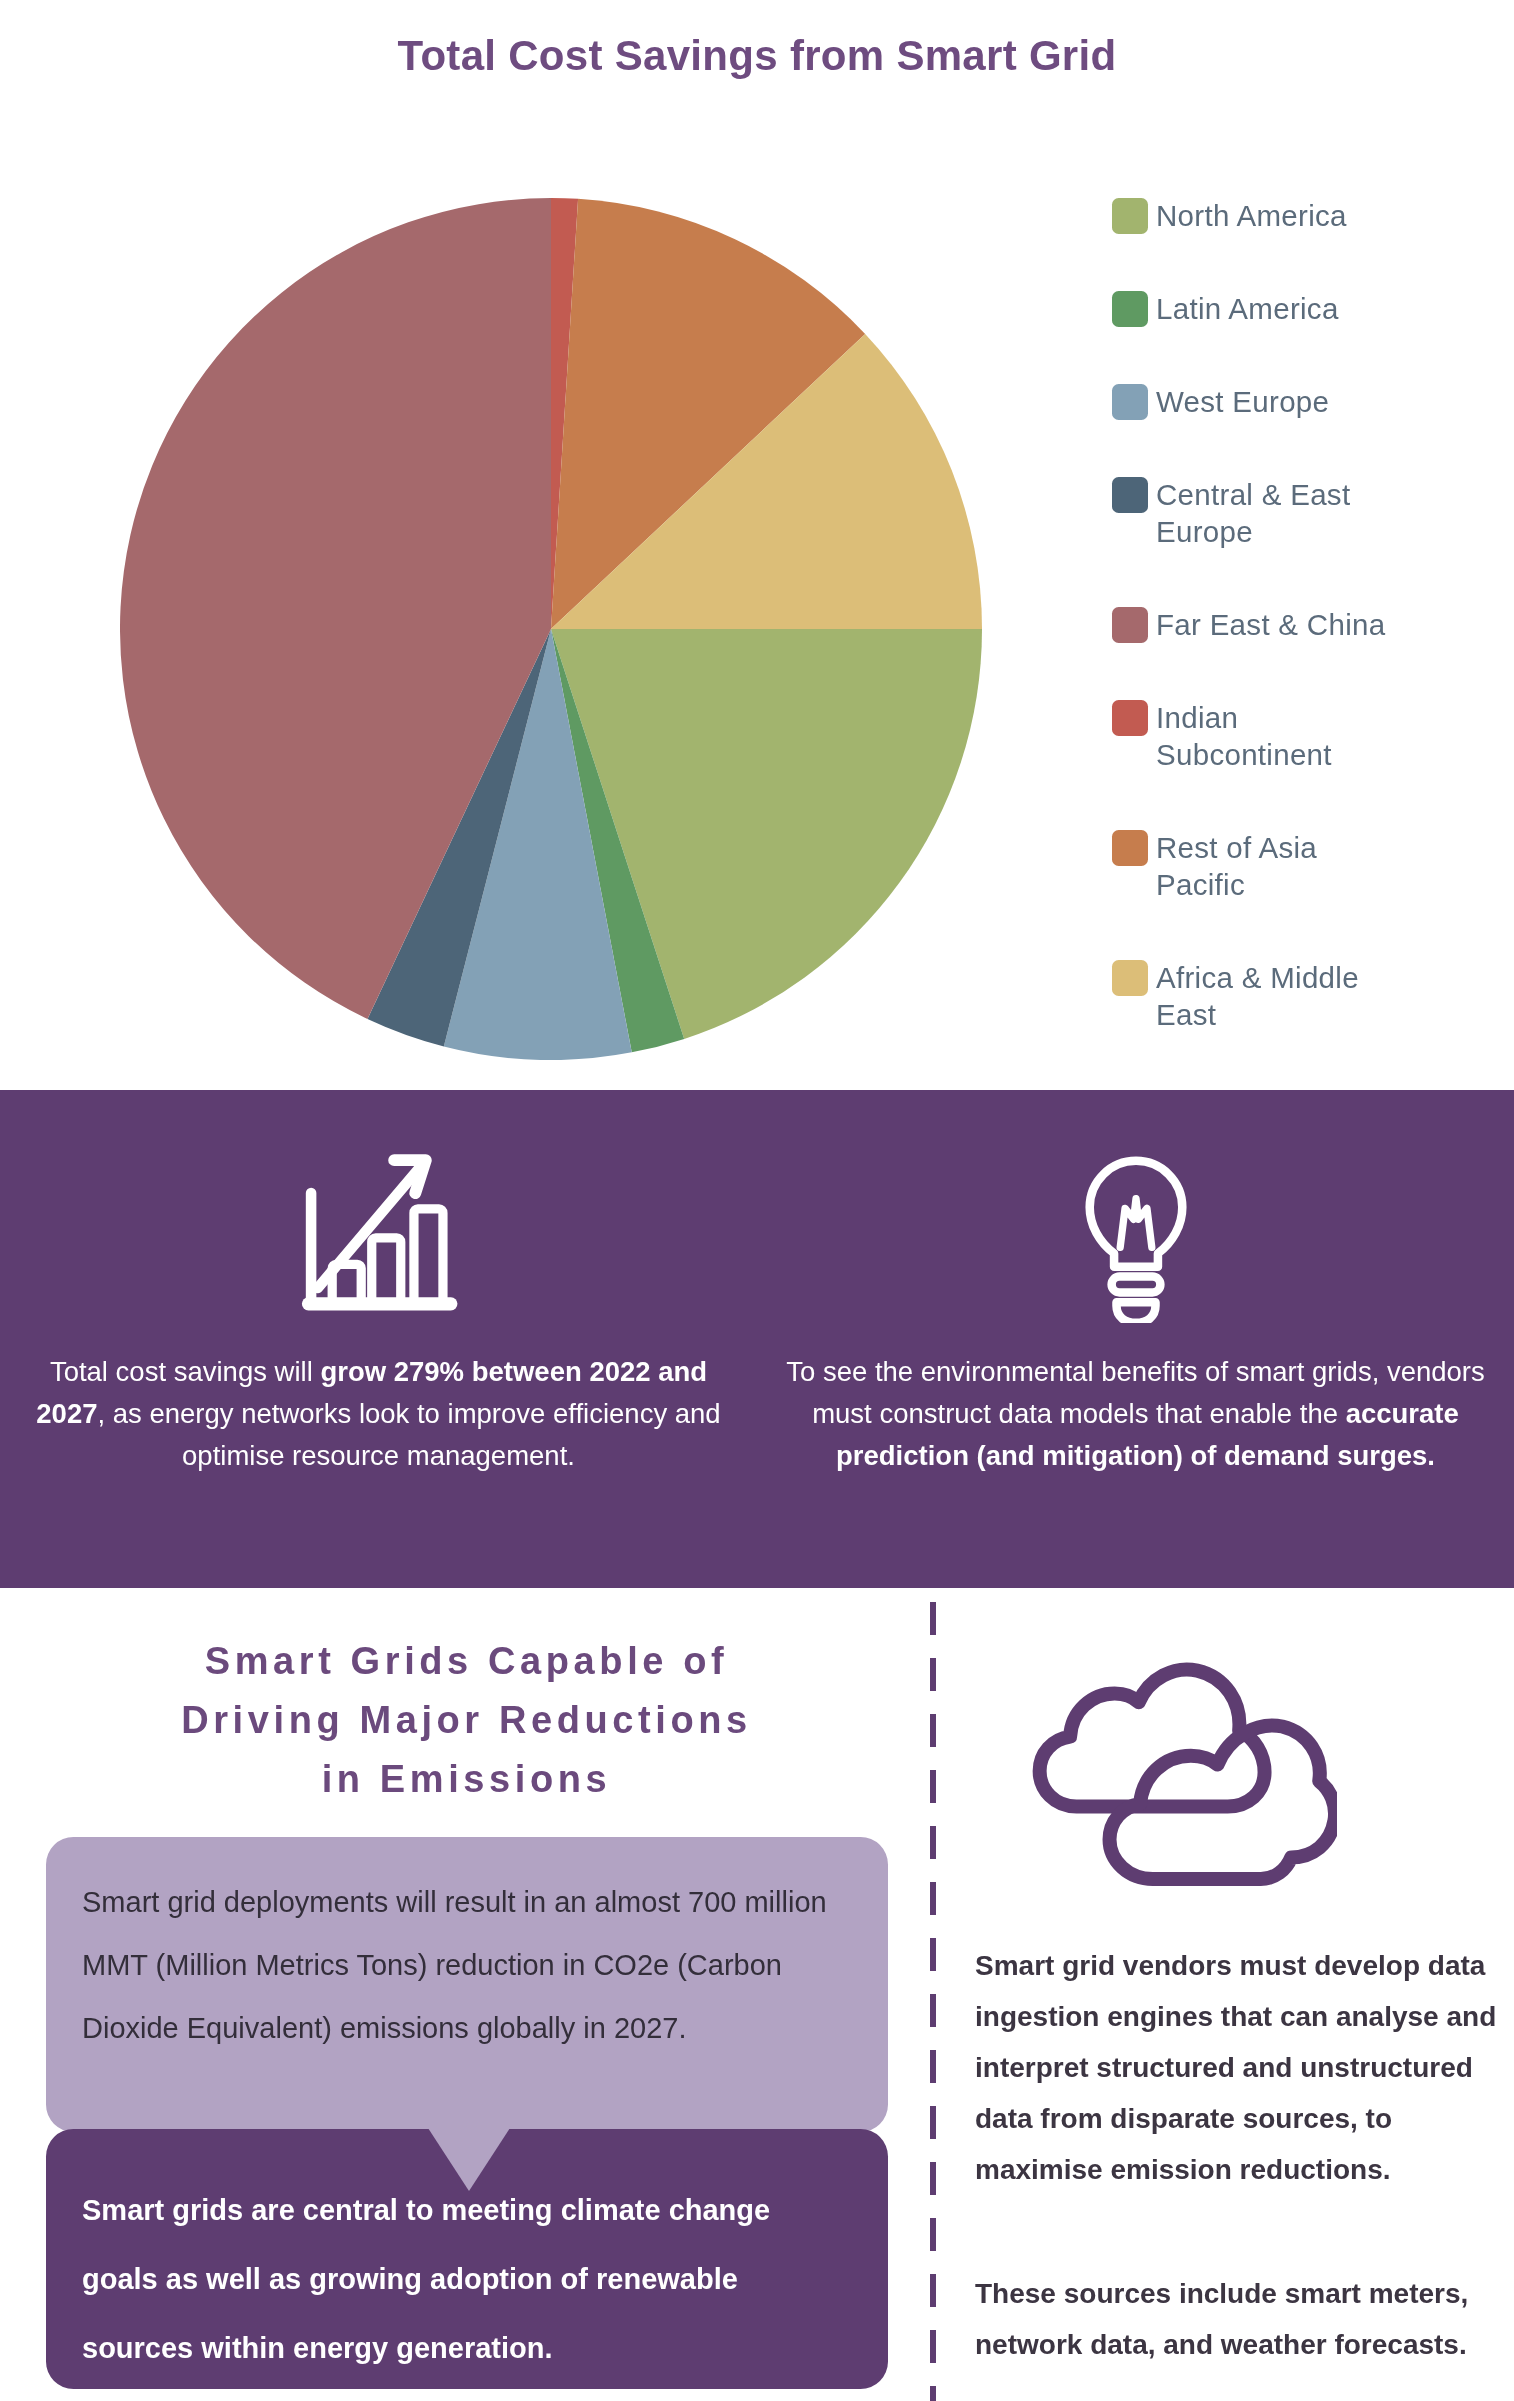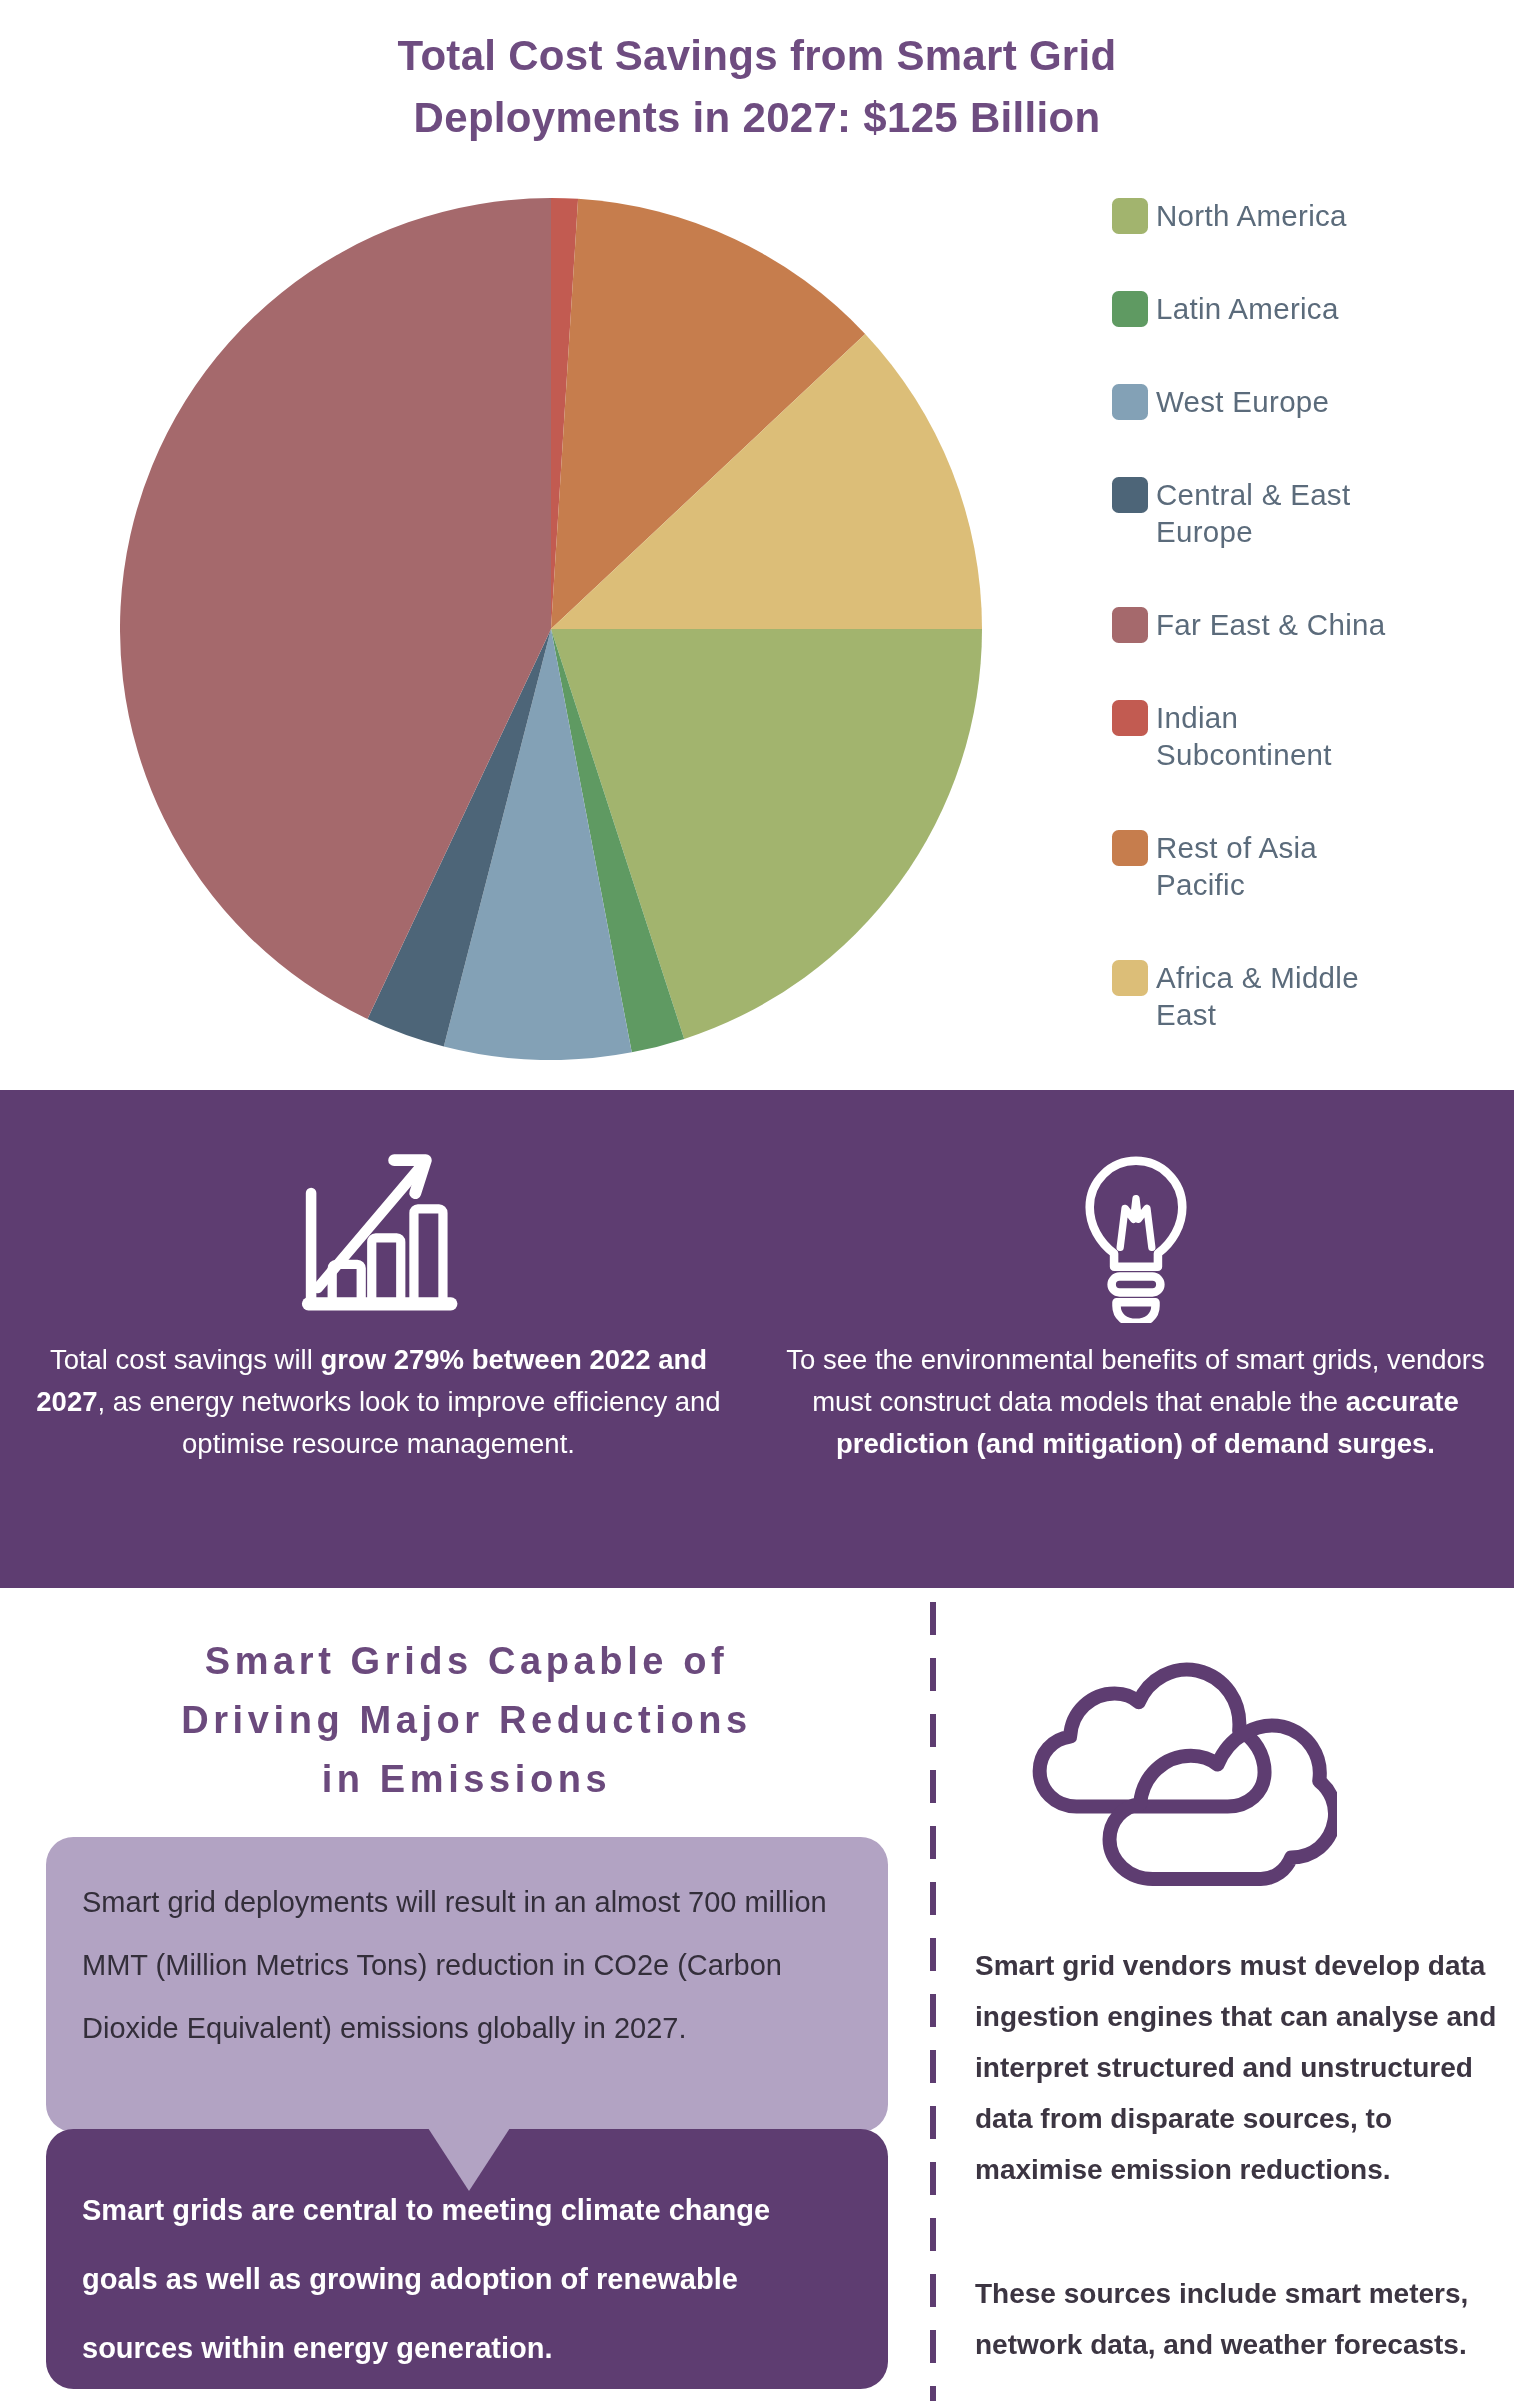--- a/index.html
+++ b/index.html
@@ -26,21 +26,21 @@
   .legend-item{display:flex;align-items:flex-start;gap:8px;}
   .legend-swatch{width:36px;height:36px;border-radius:6.6px;flex:0 0 auto;margin-top:0.7px;}
   .legend-label{font-size:29.5px;line-height:37px;color:var(--legend-text);max-width:242px;letter-spacing:0.3px;}
 
   
   .band{position:absolute;left:0;top:1090px;width:1514px;height:498px;background:var(--purple);
     display:flex;color:#fff;}
   .band-col{flex:1 1 0;padding:43px 19.7px 0 19.7px;text-align:center;}
   .band-icon-wrap{height:197px;display:flex;align-items:center;justify-content:center;}
   .band-icon-wrap svg{stroke:#fff;fill:none;stroke-linecap:round;stroke-linejoin:round;}
-  .band-text{margin-top:9px;font-size:27.5px;line-height:42px;}
+  .band-text{margin-top:21px;font-size:27.5px;line-height:42px;}
   .band-text b{font-weight:bold;}
 
   
   .emissions-heading{position:absolute;left:0;top:1632px;width:933px;text-align:center;
     color:var(--heading-purple);font-weight:bold;font-size:38px;line-height:59px;letter-spacing:4.6px;}
   .callout-light{position:absolute;left:46px;top:1837px;width:842px;height:295px;background:var(--lavender);
     border-radius:27.5px;padding:34px 36px 0 36px;color:var(--callout-dark);
     font-size:29px;font-weight:normal;line-height:63px;}
   .callout-dark{position:absolute;left:46px;top:2129px;width:842px;height:260px;background:var(--purple);
     border-radius:27.5px;padding:47px 36px 0 36px;color:#ffffff;
@@ -59,21 +59,20 @@
   .right-para-2{position:absolute;left:975px;top:2268px;width:532px;
     color:var(--body-dark);font-size:28px;font-weight:bold;line-height:51px;}
 </style>
 </head>
 <body>
 
 <div class="page">
 
   <div class="title-block">
     <div>Total Cost Savings from Smart Grid</div>
-    <div>Deployments in 2027: $125 Billion</div>
   </div>
 
   <svg id="pie-svg" class="pie-svg" viewBox="0 0 1316 1316">
       <path d="M658,658 L658.00,0.00 A658,658 0 0 1 699.32,1.30 Z" fill="#c25b51"></path>
       <path d="M658,658 L699.32,1.30 A658,658 0 0 1 1137.66,207.57 Z" fill="#c67d4d"></path>
       <path d="M658,658 L1137.66,207.57 A658,658 0 0 1 1316.00,658.00 Z" fill="#dcbe78"></path>
       <path d="M658,658 L1316.00,658.00 A658,658 0 0 1 861.33,1283.80 Z" fill="#a2b46e"></path>
       <path d="M658,658 L861.33,1283.80 A658,658 0 0 1 781.30,1304.35 Z" fill="#5f9a62"></path>
       <path d="M658,658 L781.30,1304.35 A658,658 0 0 1 494.36,1295.33 Z" fill="#83a1b6"></path>
       <path d="M658,658 L494.36,1295.33 A658,658 0 0 1 377.84,1253.38 Z" fill="#4d6578"></path>

